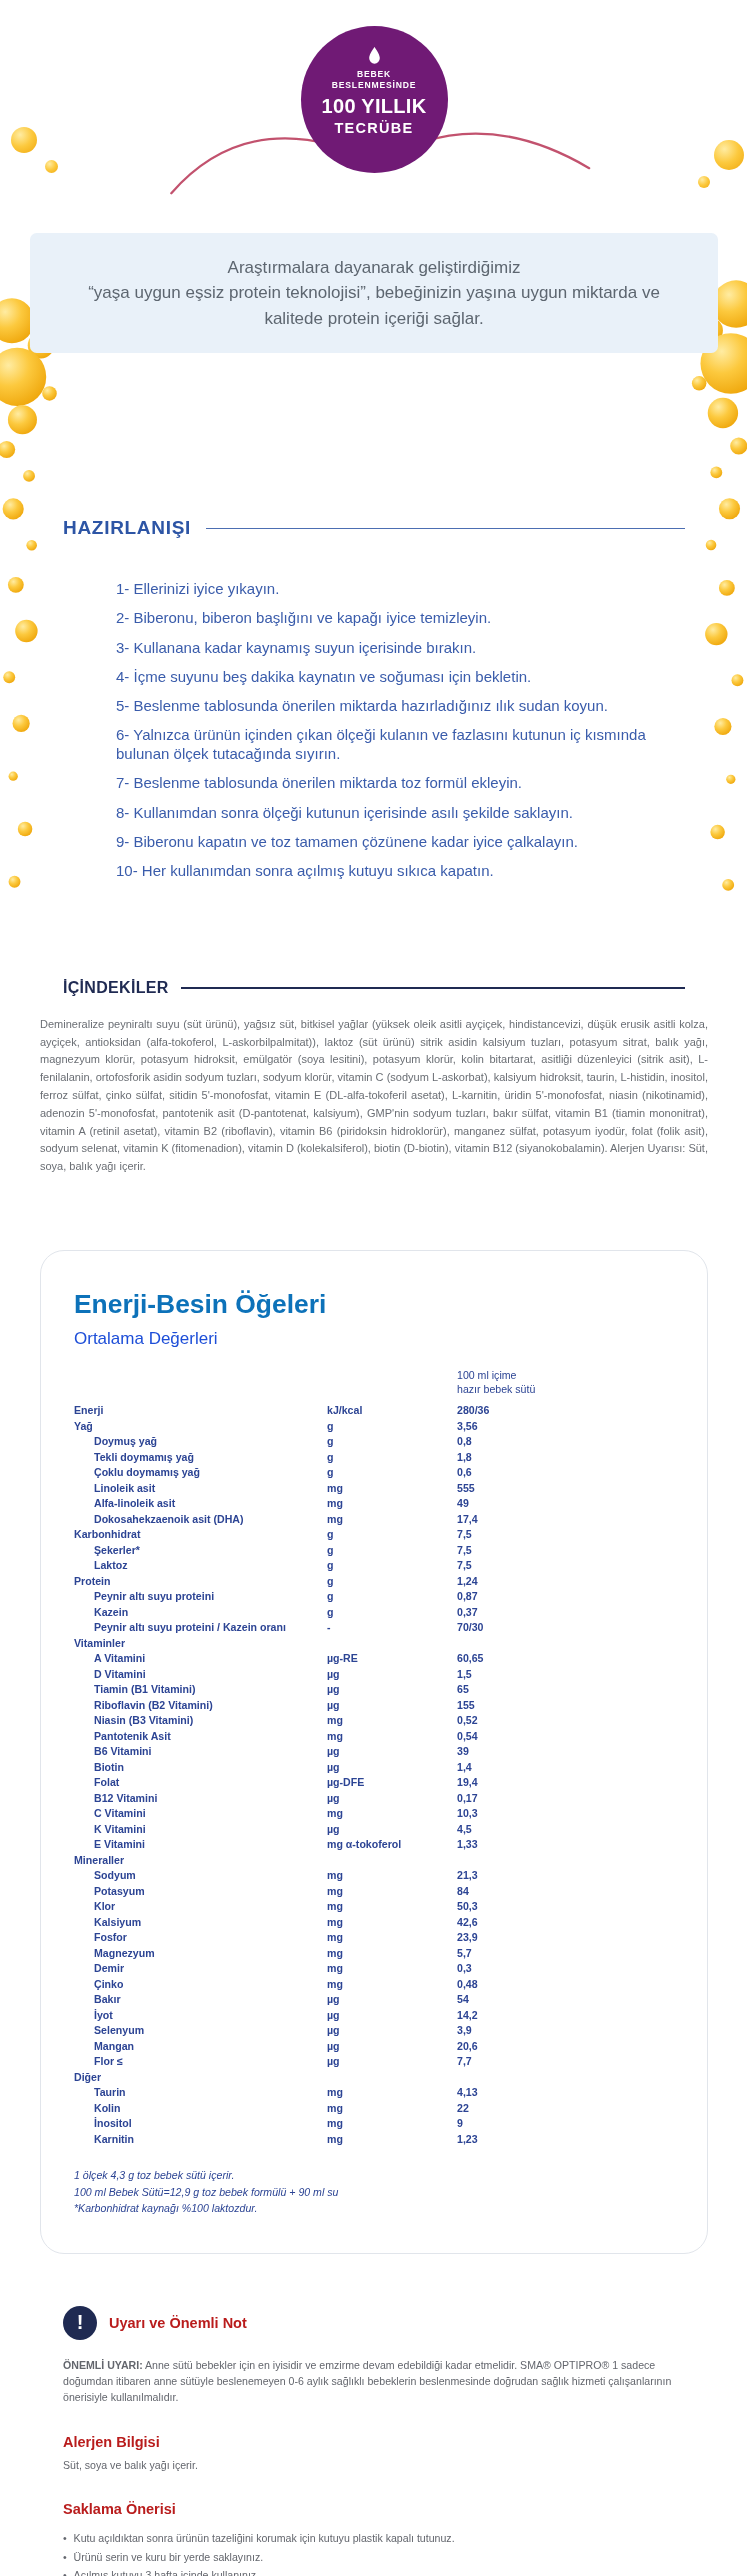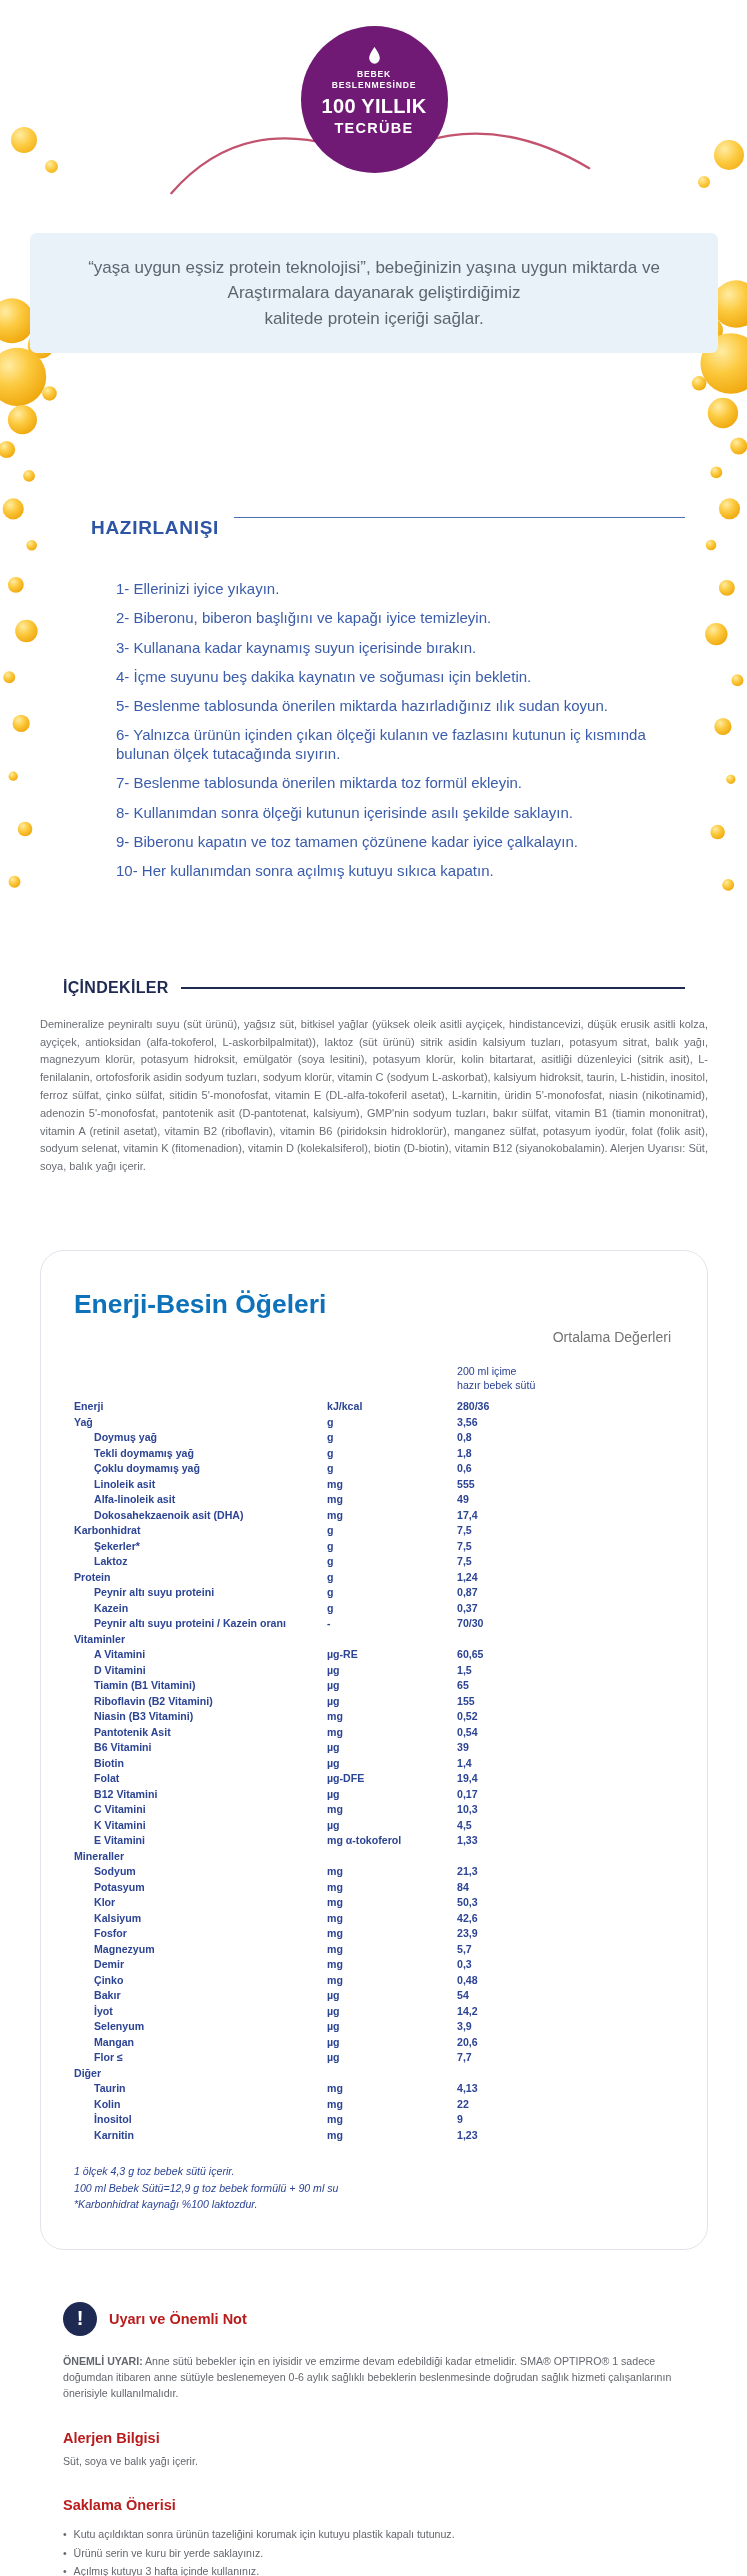--- a/index.html
+++ b/index.html
@@ -33,40 +33,40 @@
 
   
   .bubbles { position: absolute; z-index: 0; pointer-events: none; }
   .bubbles.left { left: 0; top: 284px; }
   .bubbles.right { right: 0; top: 264px; }
   .bubble-dot { position: absolute; border-radius: 50%; z-index: 0; pointer-events: none;
     background: radial-gradient(circle at 35% 30%, #ffeca2 0%, #fcc93e 48%, #efa70c 100%); }
 
   
   .prep { margin: 164px 63px 0; position: relative; z-index: 2; }
-  .h-blue { display: flex; gap: 14.5px; margin-left: 28px; }
+  .h-blue { display: flex; align-items: center; gap: 14.5px; }
   .h-blue .t { font-size: 19px; font-weight: 800; color: #2d55a5; letter-spacing: 0.7px; }
   .h-blue .rule { flex: 1; height: 1.3px; background: #2d55a5; opacity: .85; }
   .steps { margin: 40px 0 0 53px; max-width: 555px; }
   .step { font-size: 15px; color: #3a5cab; line-height: 1.28; margin-bottom: 10px; font-weight: 500; }
 
   
   .ing { margin: 99px 40px 0; position: relative; z-index: 2; }
   .h-navy { display: flex; align-items: center; gap: 12px; margin: 0 23px; }
   .h-navy .t { font-size: 16px; font-weight: 800; color: #1f2a52; letter-spacing: 0.3px; }
   .h-navy .rule { flex: 1; height: 2px; background: #1f2a52; }
   .ing .body { margin: 18.5px 0 0; font-size: 11px; line-height: 1.62; color: #6a6e74; text-align: justify; }
 
   
   .card {
     margin: 74px 40px 0; border: 0.7px solid #e1e5eb; border-radius: 24px;
     padding: 38px 36px 36px 33px; background: #fff; position: relative; z-index: 2;
   }
   .card .title { font-size: 26.4px; font-weight: 800; color: #0d72b9; margin: 0; }
-  .card .subtitle { font-size: 14px; color: #737373; margin: 9.3px 0 20px; font-weight: 400; text-align: right; }
+  .card .subtitle { font-size: 17px; color: #1d4ed8; margin: 9.3px 0 20px; font-weight: 400; }
   .nhead, .nrow { display: grid; grid-template-columns: 253px 130px 1fr; }
   .nhead .colh { grid-column: 3; font-size: 10.6px; color: #2c4494; line-height: 1.3;
     white-space: pre-line; margin-bottom: 6.6px; font-weight: 400; }
   .nrow { line-height: 15.5px; font-size: 10.6px; color: #2c4494; }
   .nlabel, .nunit, .nvalue { font-weight: 700; }
   .nrow[data-indent="1"] .nlabel { padding-left: 20px; }
   .foot { margin-top: 20px; }
   .fline { font-size: 10.6px; font-style: italic; color: #2c4494; line-height: 1.55; }
 
   
@@ -100,23 +100,23 @@
       </svg>
       <div class="b-small">BEBEK</div>
       <div class="b-small">BESLENMESİNDE</div>
       <div class="b-big">100 YILLIK</div>
       <div class="b-mid">TECRÜBE</div>
     </div>
   </div>
 
   <div class="intro">
 
+      <div class="line">Araştırmalara dayanarak geliştirdiğimiz</div>
+
       <div class="line">“yaşa uygun eşsiz protein teknolojisi”, bebeğinizin yaşına uygun miktarda ve</div>
-
-      <div class="line">Araştırmalara dayanarak geliştirdiğimiz</div>
 
       <div class="line">kalitede protein içeriği sağlar.</div>
     </div>
 
   <div class="bubble-dot" style="left:10.6px; top:127px; width:26.4px; height:26.4px;"></div>
   <div class="bubble-dot" style="left:45px; top:160px; width:13.2px; height:13.2px;"></div>
   <div class="bubble-dot" style="right:4px; top:140px; width:30px; height:30px;"></div>
   <div class="bubble-dot" style="right:38px; top:176px; width:12px; height:12px;"></div>
 
   <svg class="bubbles left" width="99" height="661" viewBox="0 0 150 1000">
@@ -210,21 +210,21 @@
       <span class="rule"></span>
     </div>
     <p class="body">Demineralize peyniraltı suyu (süt ürünü), yağsız süt, bitkisel yağlar (yüksek oleik asitli ayçiçek, hindistancevizi, düşük erusik asitli kolza, ayçiçek, antioksidan (alfa-tokoferol, L-askorbilpalmitat)), laktoz (süt ürünü) sitrik asidin kalsiyum tuzları, potasyum sitrat, balık yağı, magnezyum klorür, potasyum hidroksit, emülgatör (soya lesitini), potasyum klorür, kolin bitartarat, asitliği düzenleyici (sitrik asit), L-fenilalanin, ortofosforik asidin sodyum tuzları, sodyum klorür, vitamin C (sodyum L-askorbat), kalsiyum hidroksit, taurin, L-histidin, inositol, ferroz sülfat, çinko sülfat, sitidin 5'-monofosfat, vitamin E (DL-alfa-tokoferil asetat), L-karnitin, üridin 5'-monofosfat, niasin (nikotinamid), adenozin 5'-monofosfat, pantotenik asit (D-pantotenat, kalsiyum), GMP'nin sodyum tuzları, bakır sülfat, vitamin B1 (tiamin mononitrat), vitamin A (retinil asetat), vitamin B2 (riboflavin), vitamin B6 (piridoksin hidroklorür), manganez sülfat, potasyum iyodür, folat (folik asit), sodyum selenat, vitamin K (fitomenadion), vitamin D (kolekalsiferol), biotin (D-biotin), vitamin B12 (siyanokobalamin). Alerjen Uyarısı: Süt, soya, balık yağı içerir.</p>
   </div>
 
   <div class="card">
     <h1 class="title">Enerji-Besin Öğeleri</h1>
     <div class="subtitle">Ortalama Değerleri</div>
 
     <div class="nhead">
-      <div class="colh">200 ml içime
+      <div class="colh">100 ml içime
 hazır bebek sütü</div>
     </div>
 
     <div class="ntable">
 
         <div class="nrow" data-indent="0">
           <span class="nlabel">Enerji</span>
           <span class="nunit">kJ/kcal</span>
           <span class="nvalue">280/36</span>
         </div>

